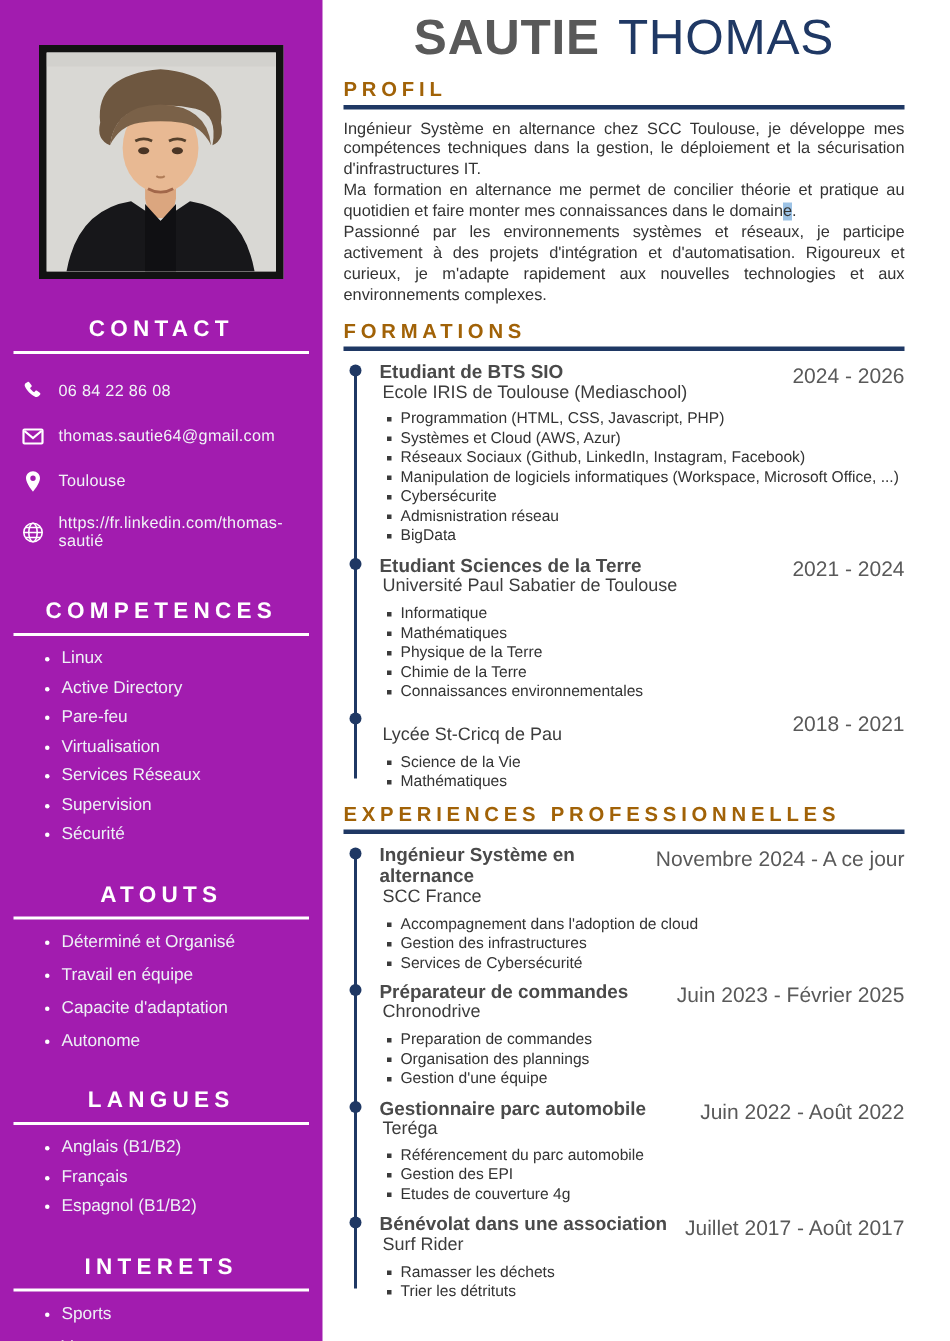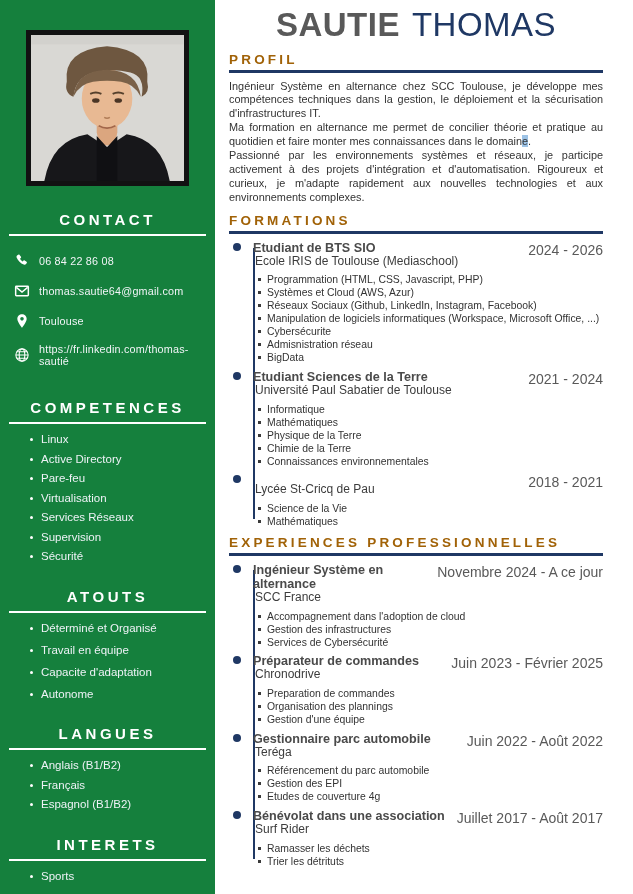--- a/index.html
+++ b/index.html
@@ -8,21 +8,21 @@
     width: 633px; height: 894px; overflow: hidden;
     background: #ffffff;
     font-family: "Liberation Sans", sans-serif;
     -webkit-font-smoothing: antialiased;
   }
   .page { display: flex; width: 633px; height: 894px; }
 
   
   .sidebar {
     width: 215px; flex: 0 0 215px; height: 894px;
-    background: #15803d; color: #eef2f6; overflow: hidden;
+    background: #a21caf; color: #eef2f6; overflow: hidden;
   }
   .photo-frame {
     width: 163px; height: 156px; margin: 30px auto 0;
     border: 5px solid #121212; background: #d9d8d4;
   }
   .photo-frame svg { display: block; width: 100%; height: 100%; }
 
   .side-title {
     margin: 25px 0 0; text-align: center;
     font-size: 15px; font-weight: bold; letter-spacing: 3.5px;
@@ -59,21 +59,21 @@
     letter-spacing: 3.2px; margin: 8px 0 0;
   }
   .section-rule { height: 2.5px; background: #1f3864; margin: 3px 0 7px; }
 
   .profil-text p {
     margin: 0; font-size: 10.9px; line-height: 1.28;
     color: #333333; text-align: justify;
   }
   .sel { background: #9dc3e6; }
 
-  .timeline { position: relative; margin-left: 24px; padding-left: 0; }
+  .timeline { position: relative; margin-left: 7px; padding-left: 17px; }
   .timeline::before {
     content: ""; position: absolute; left: 0; top: 7px; bottom: 8px;
     width: 2px; background: #1f3864;
   }
   .entry { position: relative; margin-bottom: 6px; }
   .tl-dot {
     position: absolute; left: -20px; top: 2px;
     width: 8px; height: 8px; border-radius: 50%; background: #1f3864;
   }
   .entry-head { display: flex; justify-content: space-between; align-items: flex-start; }

